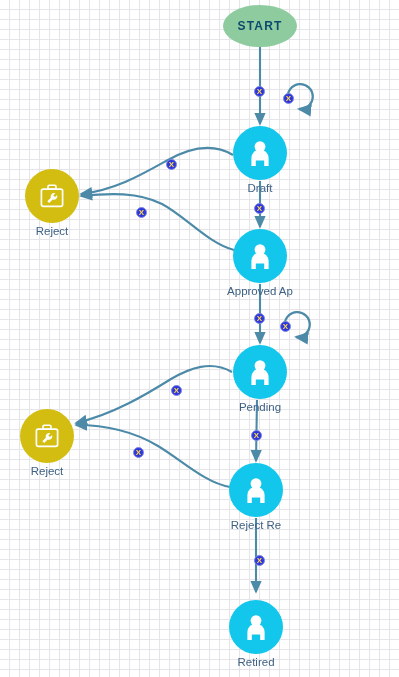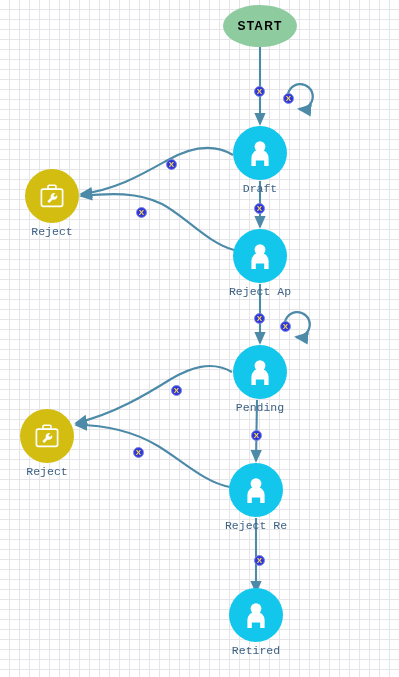--- a/index.html
+++ b/index.html
@@ -25,21 +25,21 @@
   .node{position:absolute;}
 
   
   .start-node{
     width:74px;height:42px;
     border-radius:50%;
     background:#8ecb9f;
     display:flex;align-items:center;justify-content:center;
   }
   .start-label{
-    color:#000000;
+    color:#0c4a6e;
     font-size:12px;
     font-weight:bold;
     letter-spacing:1.2px;
     user-select:none;
   }
 
   
   .state-circle{
     width:54px;height:54px;
     border-radius:50%;
@@ -53,21 +53,20 @@
     display:flex;align-items:center;justify-content:center;
   }
   .node-label{
     position:absolute;
     top:56px;left:50%;
     transform:translateX(-50%);
     white-space:nowrap;
     font-size:11.5px;
     color:#3e6183;
     user-select:none;
-    font-family:Liberation Mono, monospace;
   }
   .marker{
     position:absolute;
     width:11px;height:11px;
     border-radius:50%;
     background:#2d38d8;
     border:1px solid #7f86e8;
     box-sizing:border-box;
     display:flex;align-items:center;justify-content:center;
     color:#ffd94a;
@@ -140,21 +139,21 @@
     <span class="node-label">Reject</span>
   </div>
 
   <div class="node" style="left:233px;top:229px;">
     <div class="state-circle">
       <svg width="30" height="30" viewBox="0 0 30 30">
         <circle cx="15" cy="8.6" r="5.4" fill="#ffffff"></circle>
         <path d="M6.4 28 V20 a8.6 8.6 0 0 1 17.2 0 V28 H19.2 V22.4 H10.8 V28 Z" fill="#ffffff"></path>
       </svg>
     </div>
-    <span class="node-label">Reject Ap</span>
+    <span class="node-label">Approved Ap</span>
   </div>
 
   <div class="node" style="left:233px;top:345px;">
     <div class="state-circle">
       <svg width="30" height="30" viewBox="0 0 30 30">
         <circle cx="15" cy="8.6" r="5.4" fill="#ffffff"></circle>
         <path d="M6.4 28 V20 a8.6 8.6 0 0 1 17.2 0 V28 H19.2 V22.4 H10.8 V28 Z" fill="#ffffff"></path>
       </svg>
     </div>
     <span class="node-label">Pending</span>
@@ -174,21 +173,21 @@
   <div class="node" style="left:229px;top:463px;">
     <div class="state-circle">
       <svg width="30" height="30" viewBox="0 0 30 30">
         <circle cx="15" cy="8.6" r="5.4" fill="#ffffff"></circle>
         <path d="M6.4 28 V20 a8.6 8.6 0 0 1 17.2 0 V28 H19.2 V22.4 H10.8 V28 Z" fill="#ffffff"></path>
       </svg>
     </div>
     <span class="node-label">Reject Re</span>
   </div>
 
-  <div class="node" style="left:229px;top:588px;text-align:center;">
+  <div class="node" style="left:229px;top:600px;text-align:center;">
     <div class="state-circle">
       <svg width="30" height="30" viewBox="0 0 30 30">
         <circle cx="15" cy="8.6" r="5.4" fill="#ffffff"></circle>
         <path d="M6.4 28 V20 a8.6 8.6 0 0 1 17.2 0 V28 H19.2 V22.4 H10.8 V28 Z" fill="#ffffff"></path>
       </svg>
     </div>
     <span class="node-label">Retired</span>
   </div>
 
   <div class="marker" style="left:254px;top:86px;">X</div>

